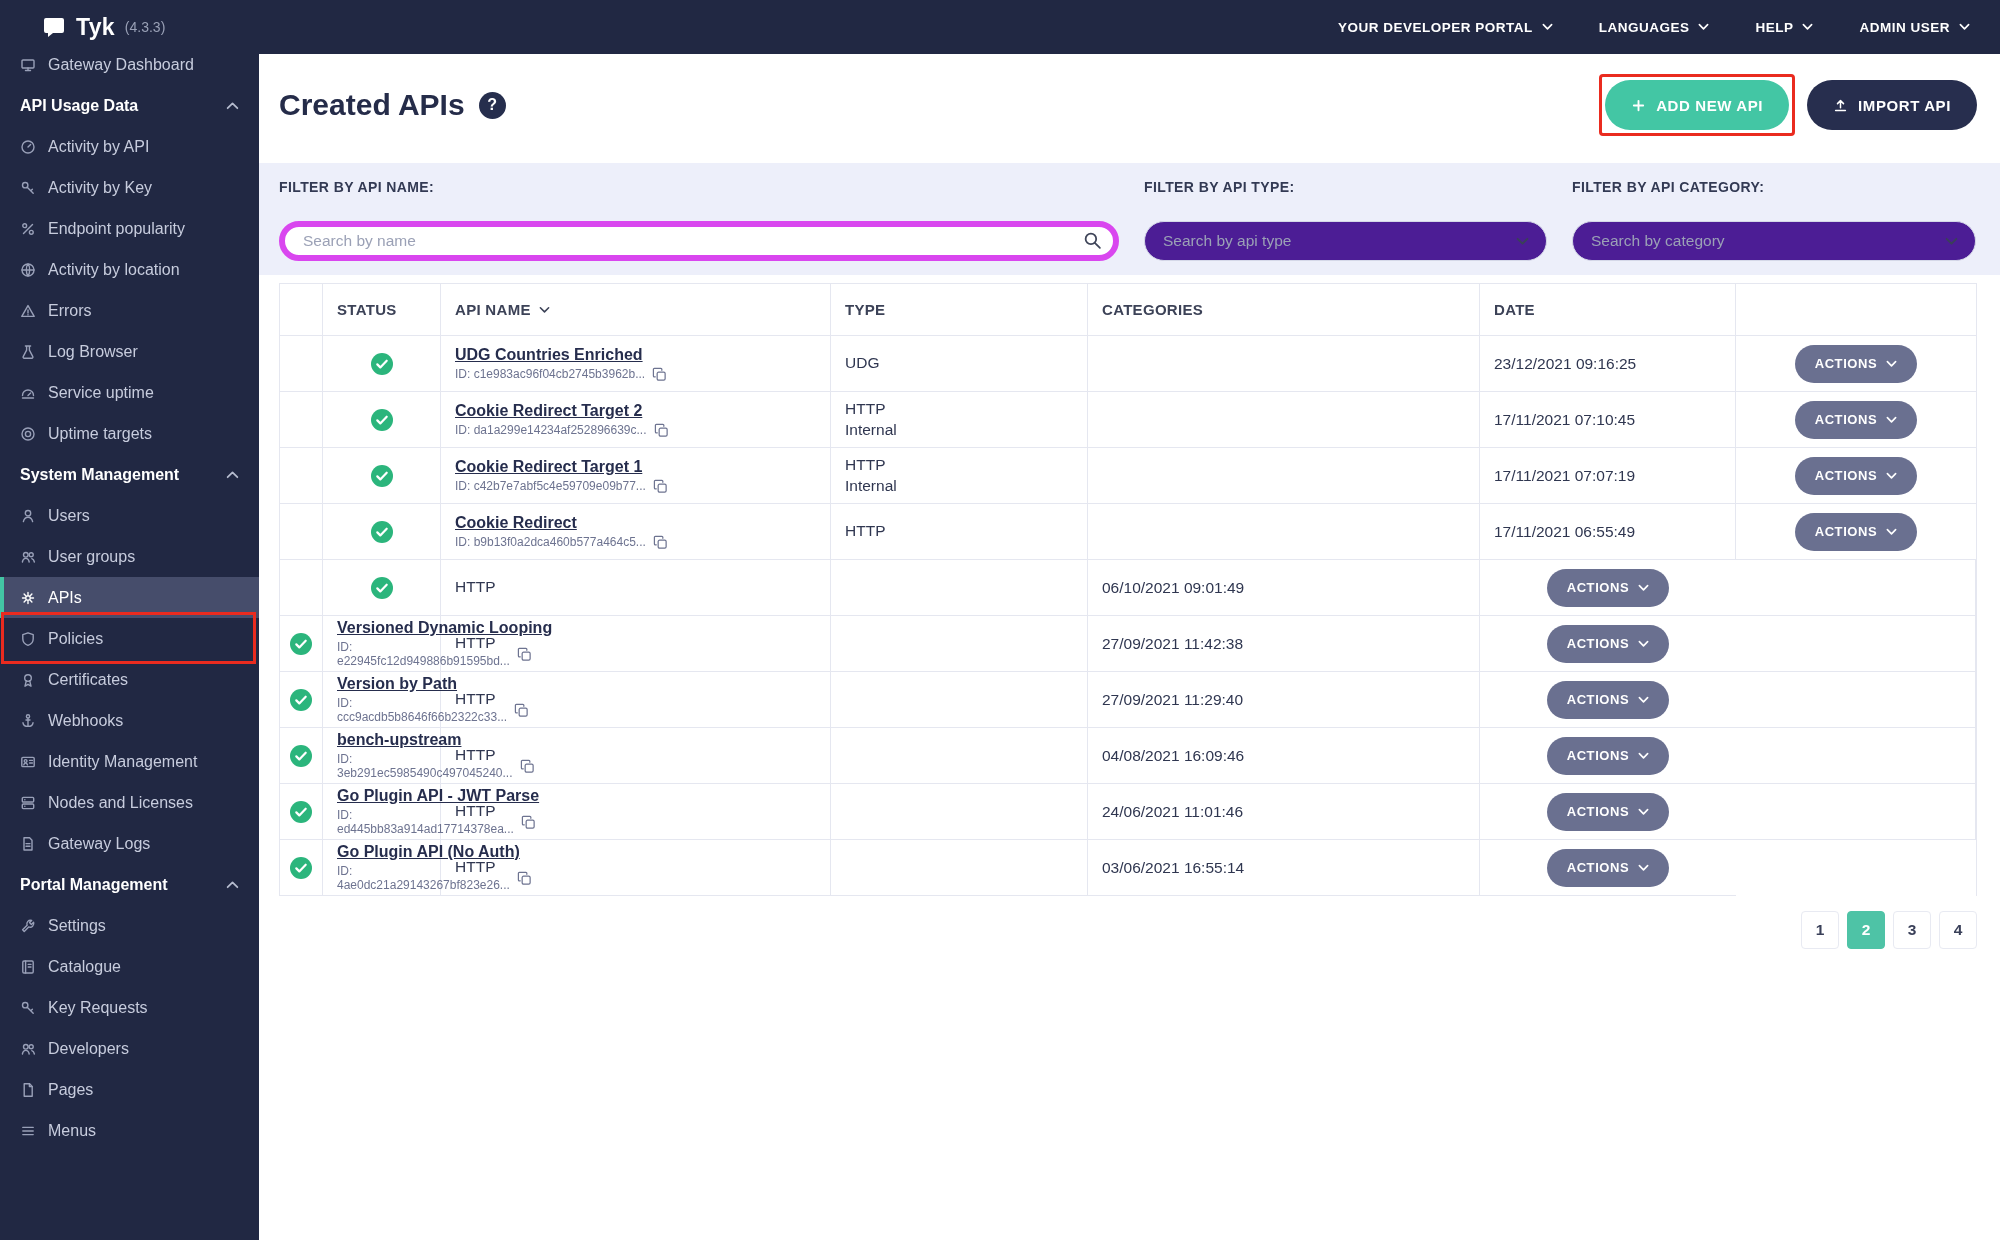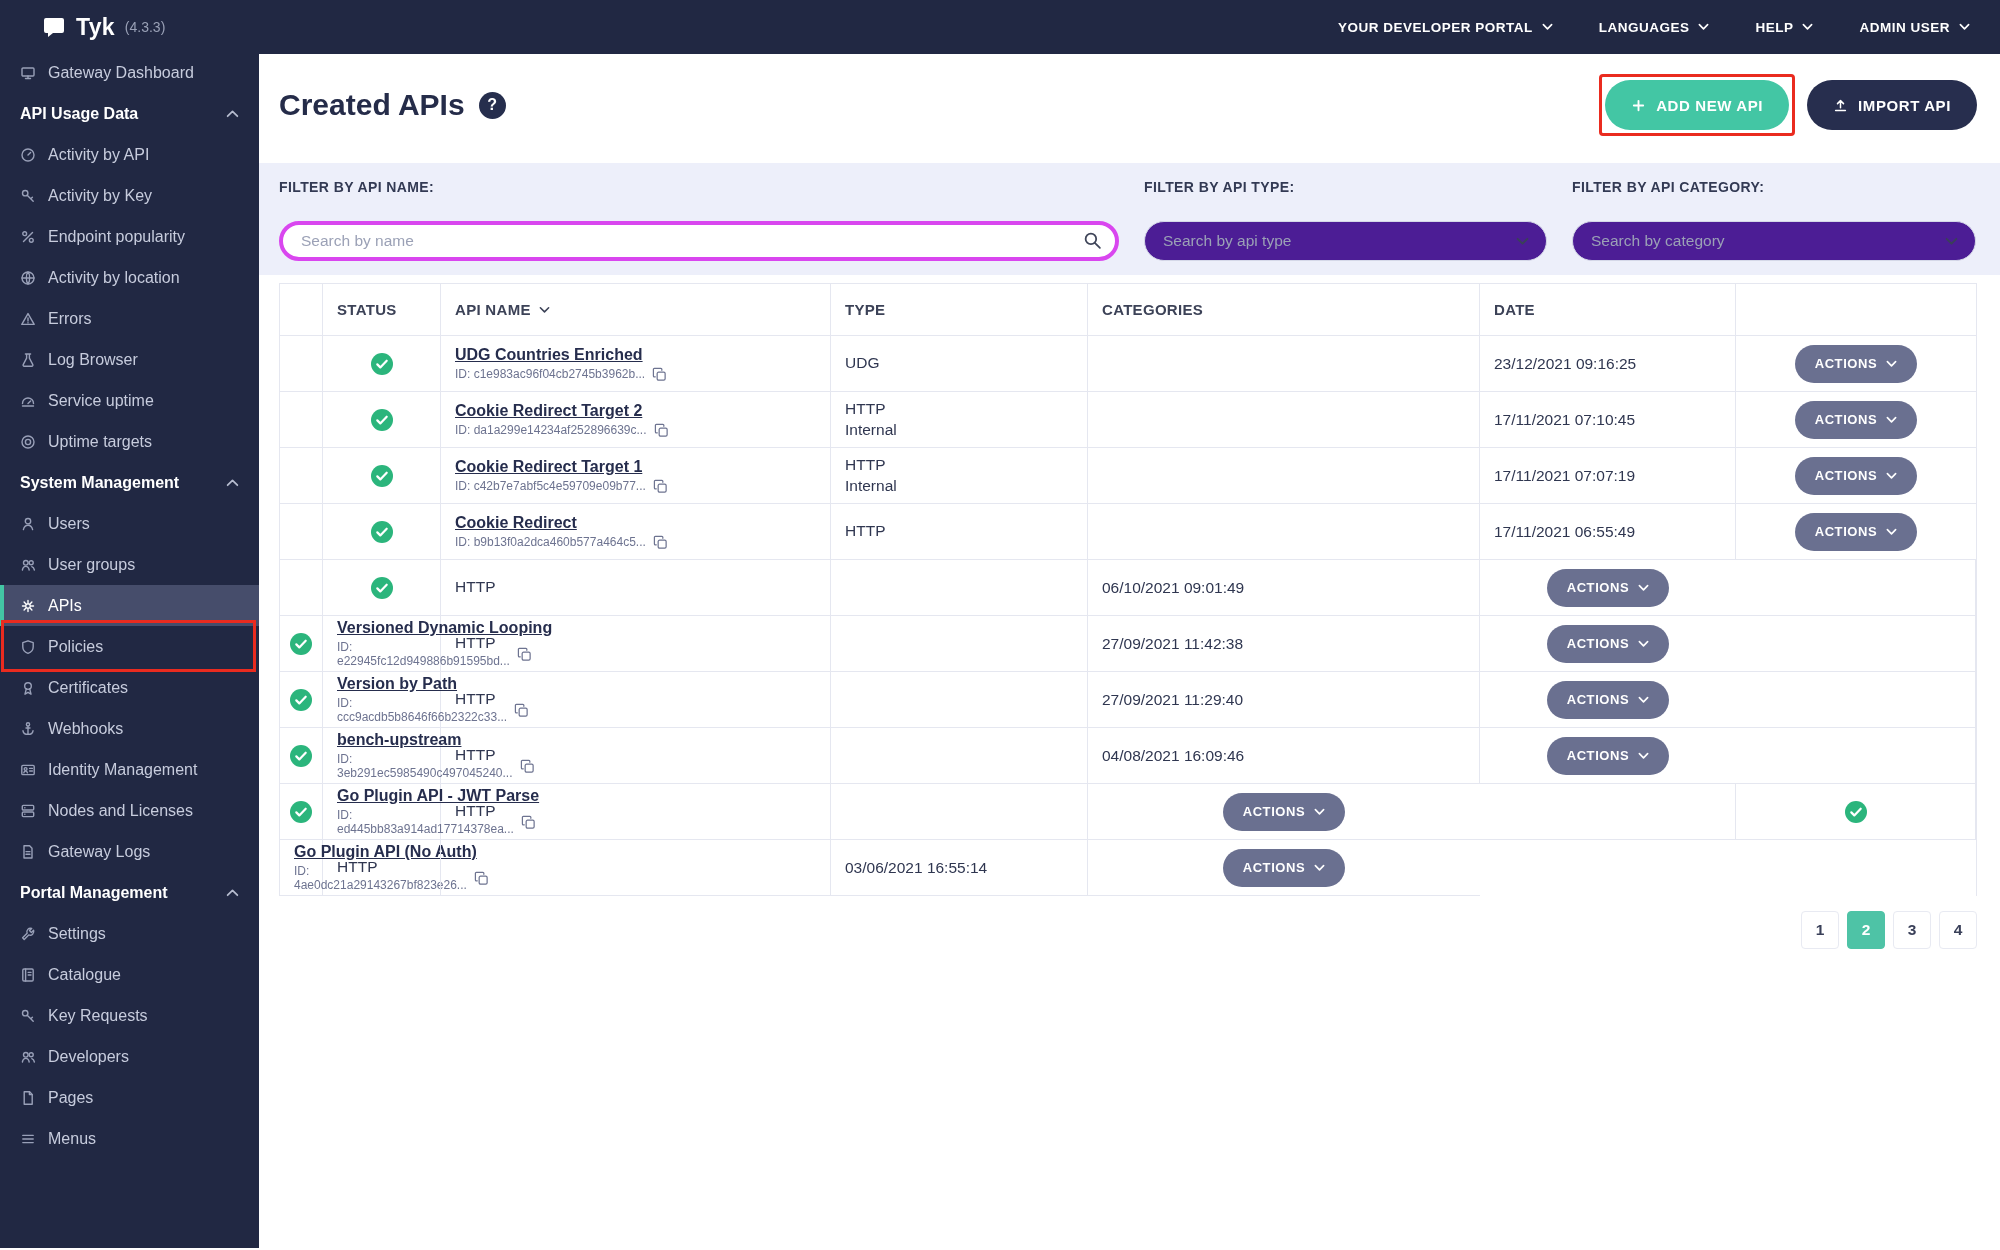--- a/index.html
+++ b/index.html
@@ -9,21 +9,21 @@
   
   .topbar{position:absolute;top:0;left:0;width:100%;height:54px;background:#212843;display:flex;align-items:center;justify-content:space-between;padding:0 30px 0 42px;box-sizing:border-box;z-index:3}
   .brand{display:flex;align-items:center;gap:10px}
   .bname{color:#fff;font-size:23px;font-weight:700;letter-spacing:.3px}
   .bver{color:#99a0b6;font-size:14px}
   .topmenu{display:flex;align-items:center;gap:46px}
   .tmi{display:flex;align-items:center;gap:9px;color:#fff;font-size:13.5px;font-weight:700;letter-spacing:.5px;cursor:pointer;white-space:nowrap}
   .tmi svg{width:11px;height:8px;stroke:#fff;fill:none;stroke-width:1.8;stroke-linecap:round;stroke-linejoin:round}
 
   
-  .sidebar{position:absolute;top:52px;left:0;width:259px;height:1196px;background:#212843;z-index:2}
+  .sidebar{position:absolute;top:44px;left:0;width:259px;height:1196px;background:#212843;z-index:2}
   .srow{height:41px;display:flex;align-items:center;gap:12px;padding:0 18px 0 20px;font-size:16px;color:#c7ccdd;cursor:pointer;box-sizing:border-box}
   .srow .icn{width:16px;height:16px;stroke:#99a0b8;fill:none;stroke-width:1.4;stroke-linecap:round;stroke-linejoin:round;flex:none}
   .shead{color:#fff;font-weight:700;justify-content:space-between;padding-right:20px}
   .shead .chev{width:13px;height:9px;stroke:#b6bccf;stroke-width:1.6;fill:none;stroke-linecap:round;stroke-linejoin:round;flex:none}
   .sactive{background:#464d6b;color:#fff;border-left:4px solid #43c6a4;padding-left:16px}
   .sactive .icn{stroke:#fff}
   .anno-apis{position:absolute;left:1px;top:568px;width:255px;height:52px;border:3px solid #ea2b1f;box-sizing:border-box;pointer-events:none;z-index:4}
 
   
   .main{position:absolute;top:54px;left:259px;width:1741px;height:1196px;background:#fff;box-sizing:border-box}
@@ -36,21 +36,21 @@
   .btn{display:flex;align-items:center;gap:10px;height:50px;border:none;border-radius:25px;font-family:inherit;font-size:15px;font-weight:700;letter-spacing:.6px;color:#fff;padding:13px 26px;cursor:pointer;white-space:nowrap}
   .btn-add{background:#43c6a4}
   .btn-import{background:#272e4e}
   .btn svg{width:15px;height:15px;flex:none}
 
   
   .filterband{margin-top:27px;background:#edeffa;padding:16px 23px 14px 20px;box-sizing:border-box;display:flex;gap:25px}
   .fgroup{display:flex;flex-direction:column;gap:26px}
   .flabel{font-size:14px;font-weight:700;color:#333a54;letter-spacing:.4px}
   .finput{position:relative}
-  input.search{width:840px;height:40px;border:4px solid #d946ef;border-radius:20px;padding:0 48px 0 18px;font-size:15.5px;color:#333;outline:none;box-sizing:border-box;font-family:inherit;background:#fff}
+  input.search{width:840px;height:40px;border:6px solid #d946ef;border-radius:20px;padding:0 48px 0 18px;font-size:15.5px;color:#333;outline:none;box-sizing:border-box;font-family:inherit;background:#fff}
   input.search::placeholder{color:#9ba1b6}
   .searchicon{position:absolute;right:17px;top:10px;width:19px;height:19px;stroke:#3f4559;fill:none;stroke-width:1.7;stroke-linecap:round}
   .fselect{height:40px;border:1px solid #d5d8e8;border-radius:20px;background:#4c1d95;display:flex;align-items:center;justify-content:space-between;padding:0 17px 0 18px;font-size:15.5px;color:#9ba1b6;cursor:pointer;box-sizing:border-box}
   .fselect svg{width:13px;height:9px;stroke:#3a4059;stroke-width:1.7;fill:none;stroke-linecap:round;stroke-linejoin:round}
   .w-type{width:403px}
   .w-cat{width:404px}
 
   
   .tablewrap{margin:8px 23px 0 20px;border:1px solid #e5e7f0;border-bottom:none;display:grid;grid-template-columns:43px 118px 390px 257px 392px 256px 1fr}
   .th{height:52px;display:flex;align-items:center;gap:8px;padding:0 14px;font-size:15px;font-weight:700;color:#3c4257;letter-spacing:.3px;border-right:1px solid #e5e7f0;border-bottom:1px solid #e5e7f0;box-sizing:border-box}
@@ -677,20 +677,21 @@
               <rect x="5.5" y="5.5" width="8.5" height="8.5" rx="1.5"></rect>
               <path d="M3.5 10.5h-1a1 1 0 0 1-1-1v-7a1 1 0 0 1 1-1h7a1 1 0 0 1 1 1v1"></path>
             </svg>
           </span>
       </div>
       <div class="td c-type">
           <span>HTTP</span>
           <span></span>
         </div>
       <div class="td"></div>
+      <div class="td">24/06/2021 11:01:46</div>
       <div class="td c-act lastcol">
           <button class="actbtn">
             <span>ACTIONS</span>
             <svg viewBox="0 0 12 8">
               <path d="M1.5 1.5 6 6l4.5-4.5"></path>
             </svg>
           </button>
         </div>
 
       <div class="td"></div>

